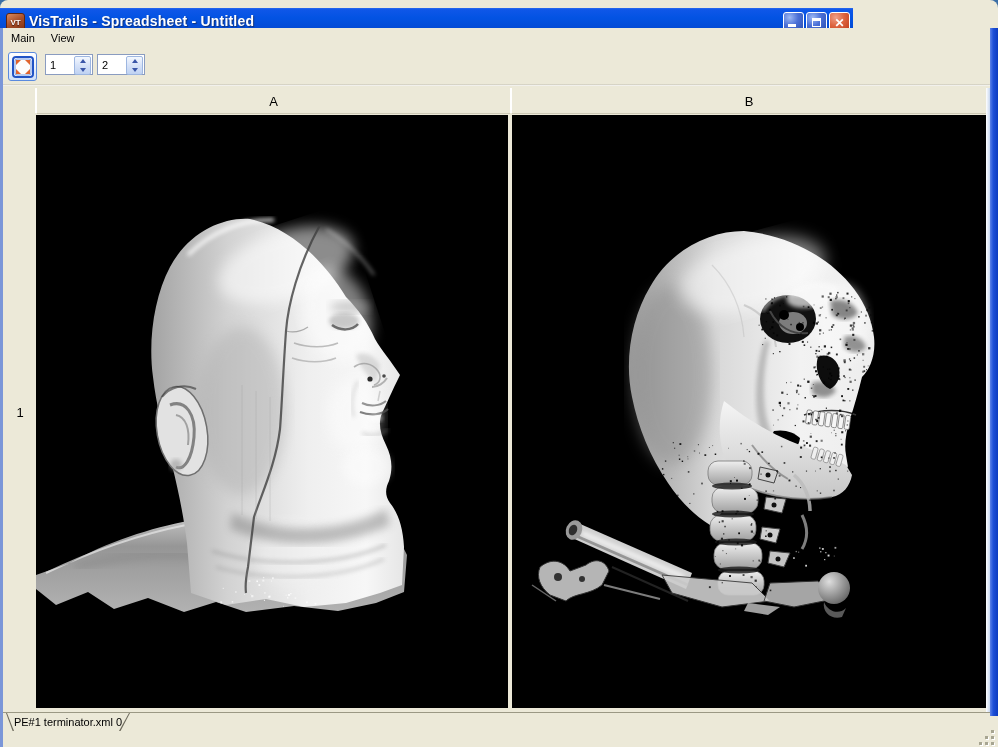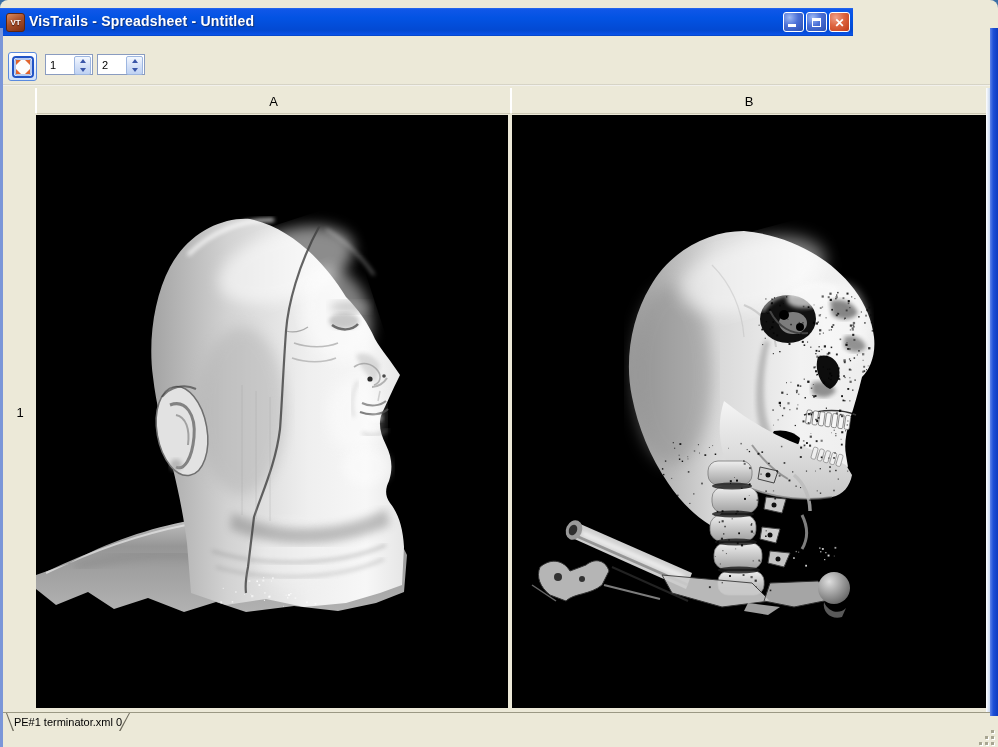--- a/index.html
+++ b/index.html
@@ -98,20 +98,24 @@
       </div>
       <div class="wbtn blue">
         <div class="glyph-max"></div>
       </div>
       <div class="wbtn red">
         <span class="glyph-x">✕</span>
       </div>
     </div>
   </div>
 
+  <div class="menubar">
+    <span class="menu-item">Main</span>
+    <span class="menu-item">View</span>
+  </div>
 
   <div class="toolbar">
     <button class="tb-btn">
       <svg width="22" height="22" viewBox="0 0 22 22">
         <rect x="1" y="1" width="20" height="20" rx="3" fill="#ffffff" stroke="#2053c5" stroke-width="2"></rect>
         <rect x="3" y="3" width="16" height="16" rx="2" fill="#fdfdfd" stroke="#6f95e0" stroke-width="1"></rect>
         <path d="M4,4 L9,4 L4,9 Z" fill="#e0642e"></path>
         <path d="M18,4 L18,9 L13,4 Z" fill="#e0642e"></path>
         <path d="M4,18 L4,13 L9,18 Z" fill="#e0642e"></path>
         <path d="M18,18 L13,18 L18,13 Z" fill="#e0642e"></path>

